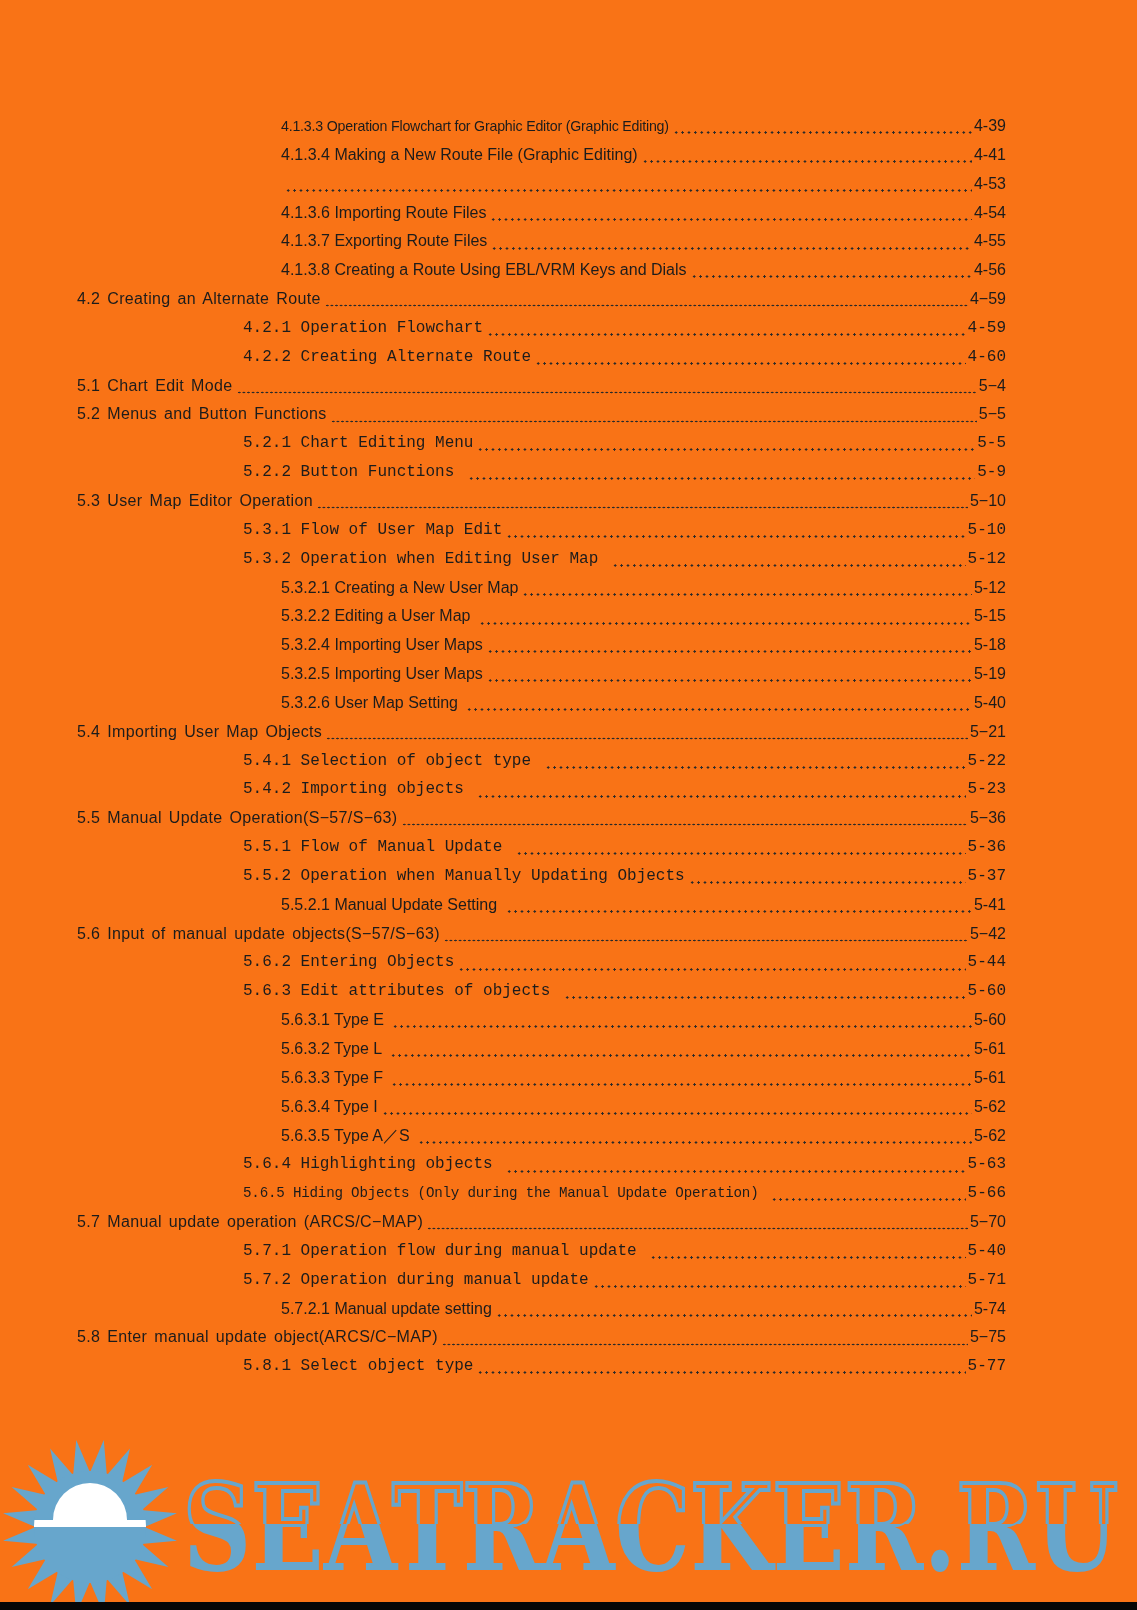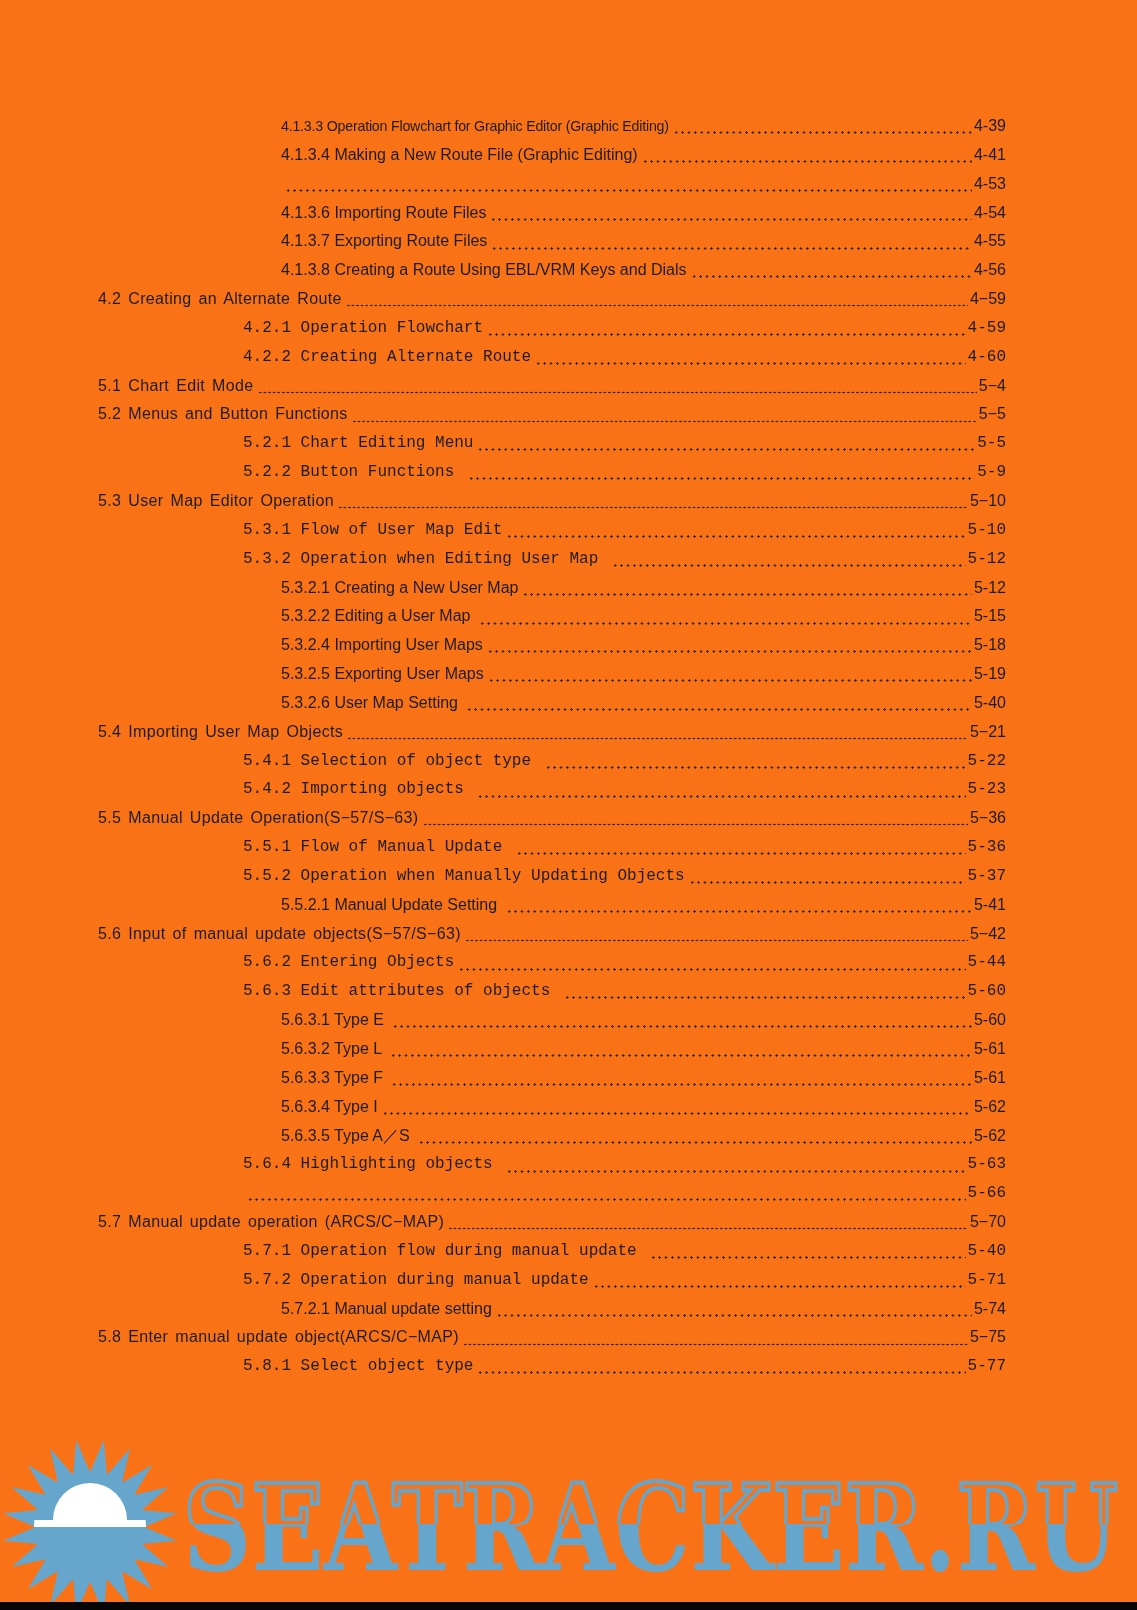--- a/index.html
+++ b/index.html
@@ -28,21 +28,21 @@
   .row .title{flex:0 0 auto;}
   .row .leader{
     flex:1 1 auto;
     margin:0 2px 0 4px;
     background-image:radial-gradient(circle, #2a2a2a 1.15px, rgba(0,0,0,0) 1.35px);
     background-size:6.4px 3.2px;
     background-repeat:repeat-x;
     background-position:left bottom 6.5px;
   }
   .row .page{flex:0 0 auto;text-align:center;}
-  .lv1{padding-left:98px;}
+  .lv1{padding-left:77px;}
   .lv2{padding-left:243px;font-family:Liberation Mono, monospace;}
   .lv3{padding-left:281px;}
   
   .jp .title{letter-spacing:.35px; word-spacing:2.2px;}
   .jp .leader{
     background-image:radial-gradient(circle, #2a2a2a .95px, rgba(0,0,0,0) 1.1px);
     background-size:4.6px 3.2px;
   }
   
   .condensed .title{font-size:14.2px; letter-spacing:-.2px;}
@@ -159,21 +159,21 @@
       <span class="title">5.3.2.2 Editing a User Map </span>
       <span class="leader"></span>
       <span class="page">5-15</span>
     </div>
       <div class="row lv3">
       <span class="title">5.3.2.4 Importing User Maps</span>
       <span class="leader"></span>
       <span class="page">5-18</span>
     </div>
       <div class="row lv3">
-      <span class="title">5.3.2.5 Exporting User Maps</span>
+      <span class="title">5.3.2.5 Importing User Maps</span>
       <span class="leader"></span>
       <span class="page">5-19</span>
     </div>
       <div class="row lv3">
       <span class="title">5.3.2.6 User Map Setting </span>
       <span class="leader"></span>
       <span class="page">5-40</span>
     </div>
       <div class="row lv1 jp">
       <span class="title">5.4 Importing User Map Objects</span>
@@ -249,20 +249,21 @@
       <span class="title">5.6.3.5 Type A／S </span>
       <span class="leader"></span>
       <span class="page">5-62</span>
     </div>
       <div class="row lv2">
       <span class="title">5.6.4 Highlighting objects </span>
       <span class="leader"></span>
       <span class="page">5-63</span>
     </div>
       <div class="row lv2 condensed">
+      <span class="title">5.6.5 Hiding Objects (Only during the Manual Update Operation) </span>
       <span class="leader"></span>
       <span class="page">5-66</span>
     </div>
       <div class="row lv1 jp">
       <span class="title">5.7 Manual update operation (ARCS/C−MAP)</span>
       <span class="leader"></span>
       <span class="page">5−70</span>
     </div>
       <div class="row lv2">
       <span class="title">5.7.1 Operation flow during manual update </span>

